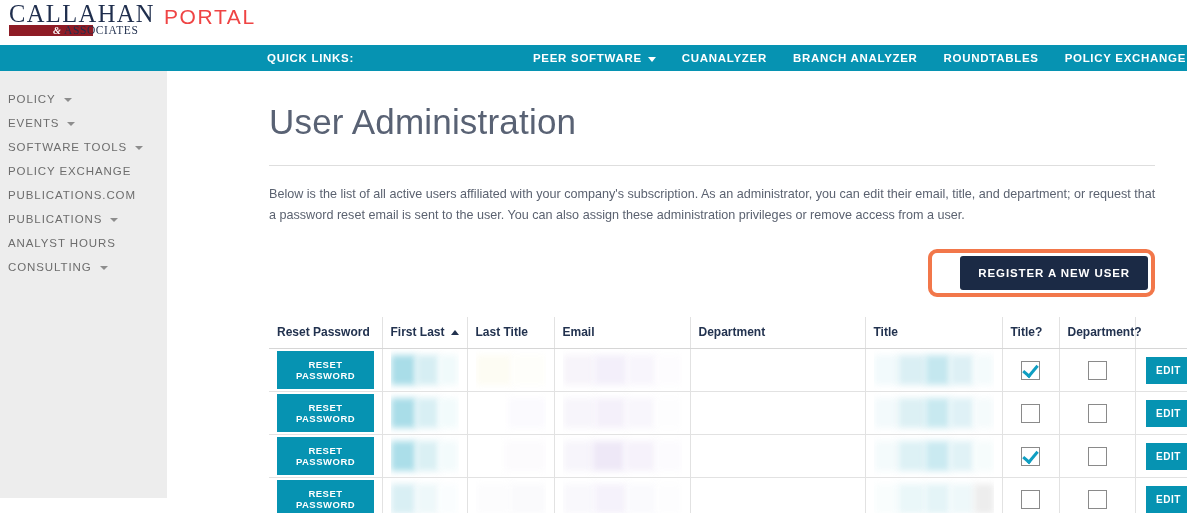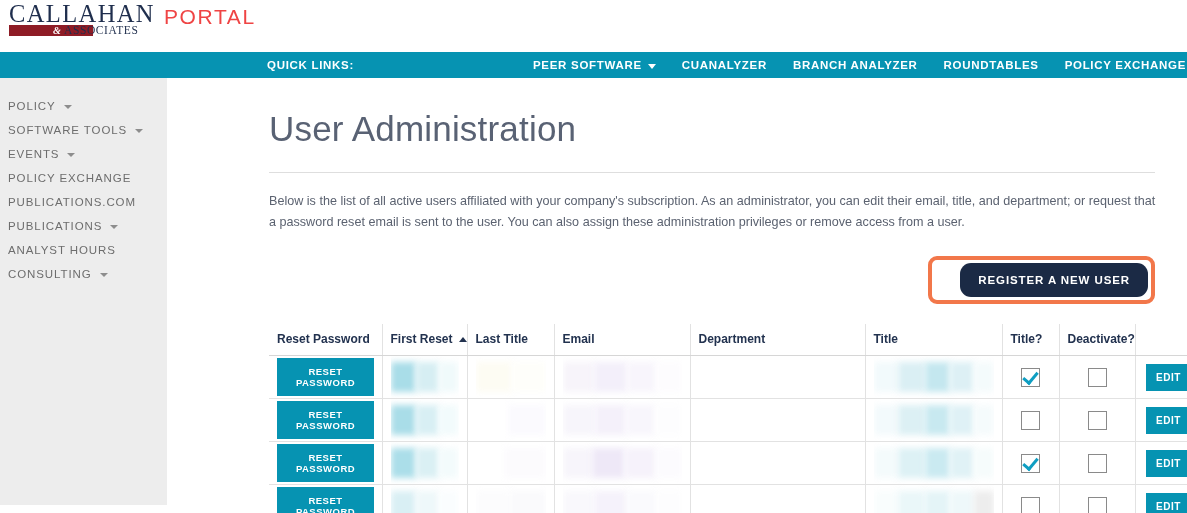--- a/index.html
+++ b/index.html
@@ -5,21 +5,21 @@
   * { box-sizing: border-box; margin: 0; padding: 0; }
   html, body {
     width: 1187px; height: 513px;
     overflow: hidden;
     background: #ffffff;
     font-family: "Liberation Sans", sans-serif;
   }
 
   
   .header {
-    height: 52px;
+    height: 45px;
     background: #ffffff;
     display: flex;
     align-items: flex-start;
     padding-left: 6px;
     position: relative;
   }
   .logo-wrap {
     position: relative;
     width: 142px;
     height: 34px;
@@ -196,21 +196,21 @@
     line-height: 0;
   }
   .register-btn {
     background: #1b2a45;
     color: #ffffff;
     font-size: 11.5px;
     font-weight: bold;
     letter-spacing: 0.9px;
     padding: 11px 18px;
     border: none;
-    border-radius: 11px;
+    border-radius: 3px;
     cursor: pointer;
     font-family: "Liberation Sans", sans-serif;
     line-height: normal;
     margin-left: 25px;
   }
 
   
   .table-wrap {
     margin-top: 20px;
     width: 920px;
@@ -351,25 +351,25 @@
 </div>
 
 <div class="page-body">
 
   <div class="sidebar">
     <div class="side-item">
       <span>POLICY</span>
       <span class="caret-side"></span>
     </div>
     <div class="side-item">
+      <span>EVENTS</span>
+      <span class="caret-side"></span>
+    </div>
+    <div class="side-item">
       <span>SOFTWARE TOOLS</span>
-      <span class="caret-side"></span>
-    </div>
-    <div class="side-item">
-      <span>EVENTS</span>
       <span class="caret-side"></span>
     </div>
     <div class="side-item">
       <span>POLICY EXCHANGE</span>
     </div>
     <div class="side-item">
       <span>PUBLICATIONS.COM</span>
     </div>
     <div class="side-item">
       <span>PUBLICATIONS</span>
@@ -404,27 +404,27 @@
           <col style="width:136px">
             <col style="width:175px">
             <col style="width:137px">
           <col style="width:57px">
             <col style="width:76px">
             <col style="width:54px">
         </colgroup>
         <thead>
           <tr>
             <th>Reset Password</th>
-            <th><span>First Reset</span><span class="sort-caret"></span></th>
+            <th><span>First Last</span><span class="sort-caret"></span></th>
             <th>Last Title</th>
             <th>Email</th>
             <th>Department</th>
             <th>Title</th>
             <th>Title?</th>
-            <th>Deactivate?</th>
+            <th>Department?</th>
             <th class="last"></th>
           </tr>
         </thead>
         <tbody>
 
           <tr>
             <td>
               <button class="reset-btn">RESET PASSWORD</button>
             </td>
             <td>

